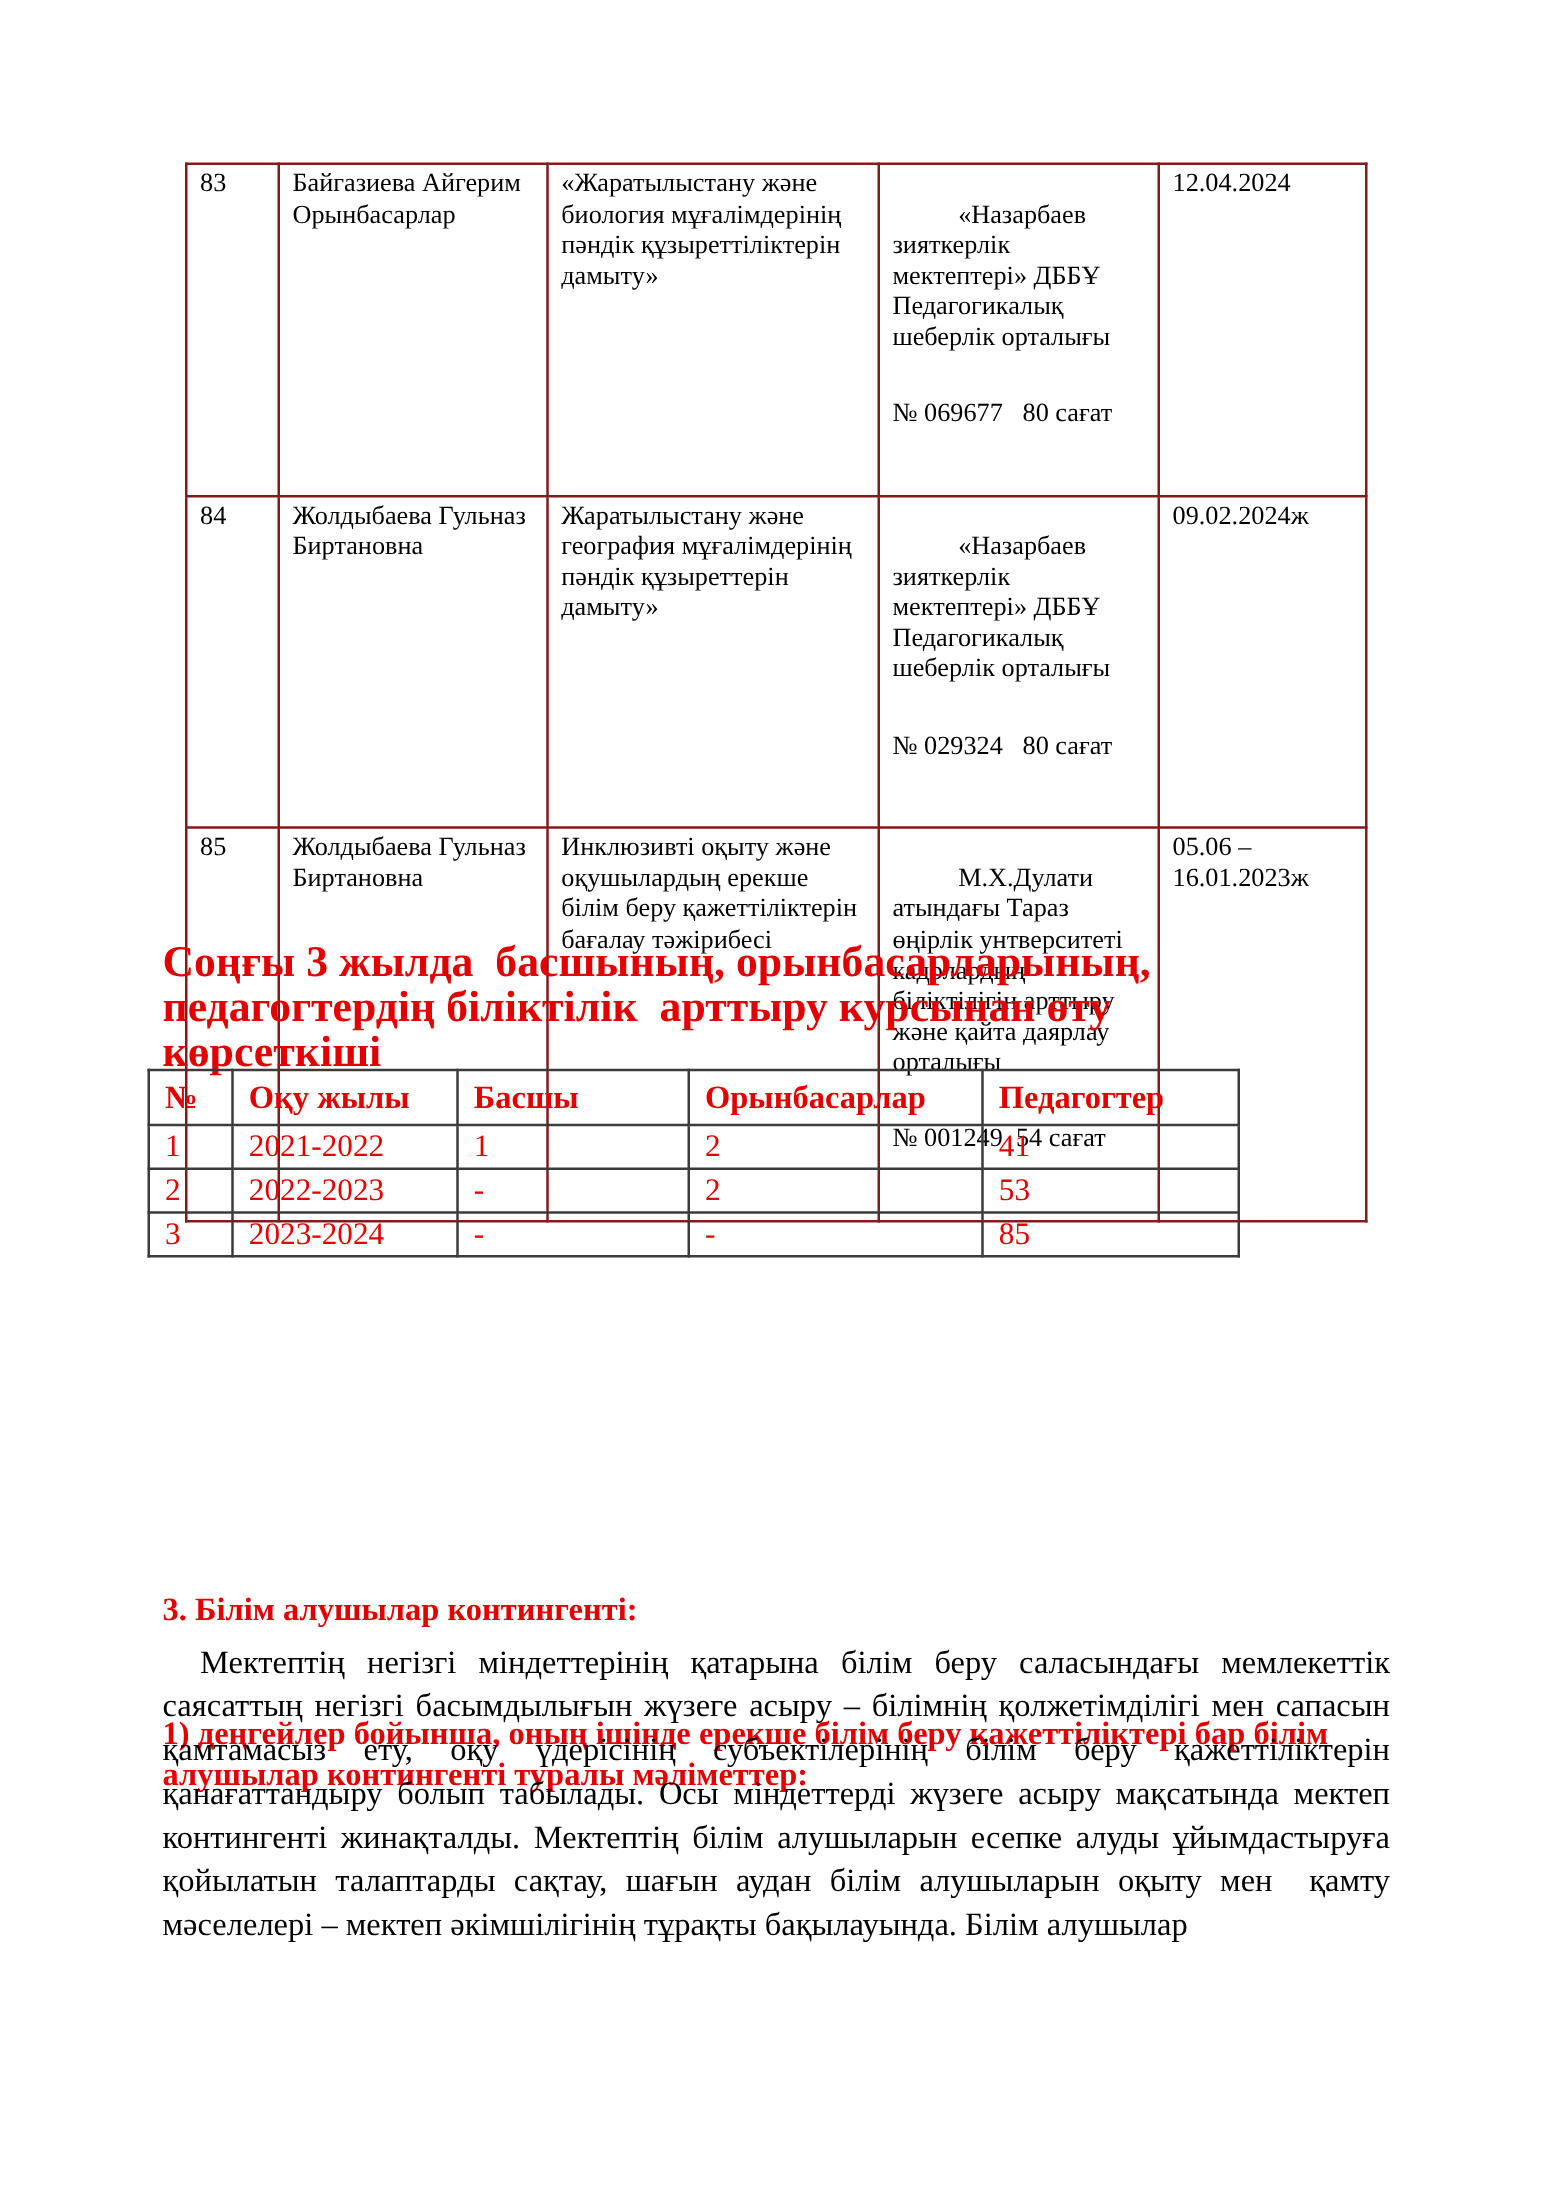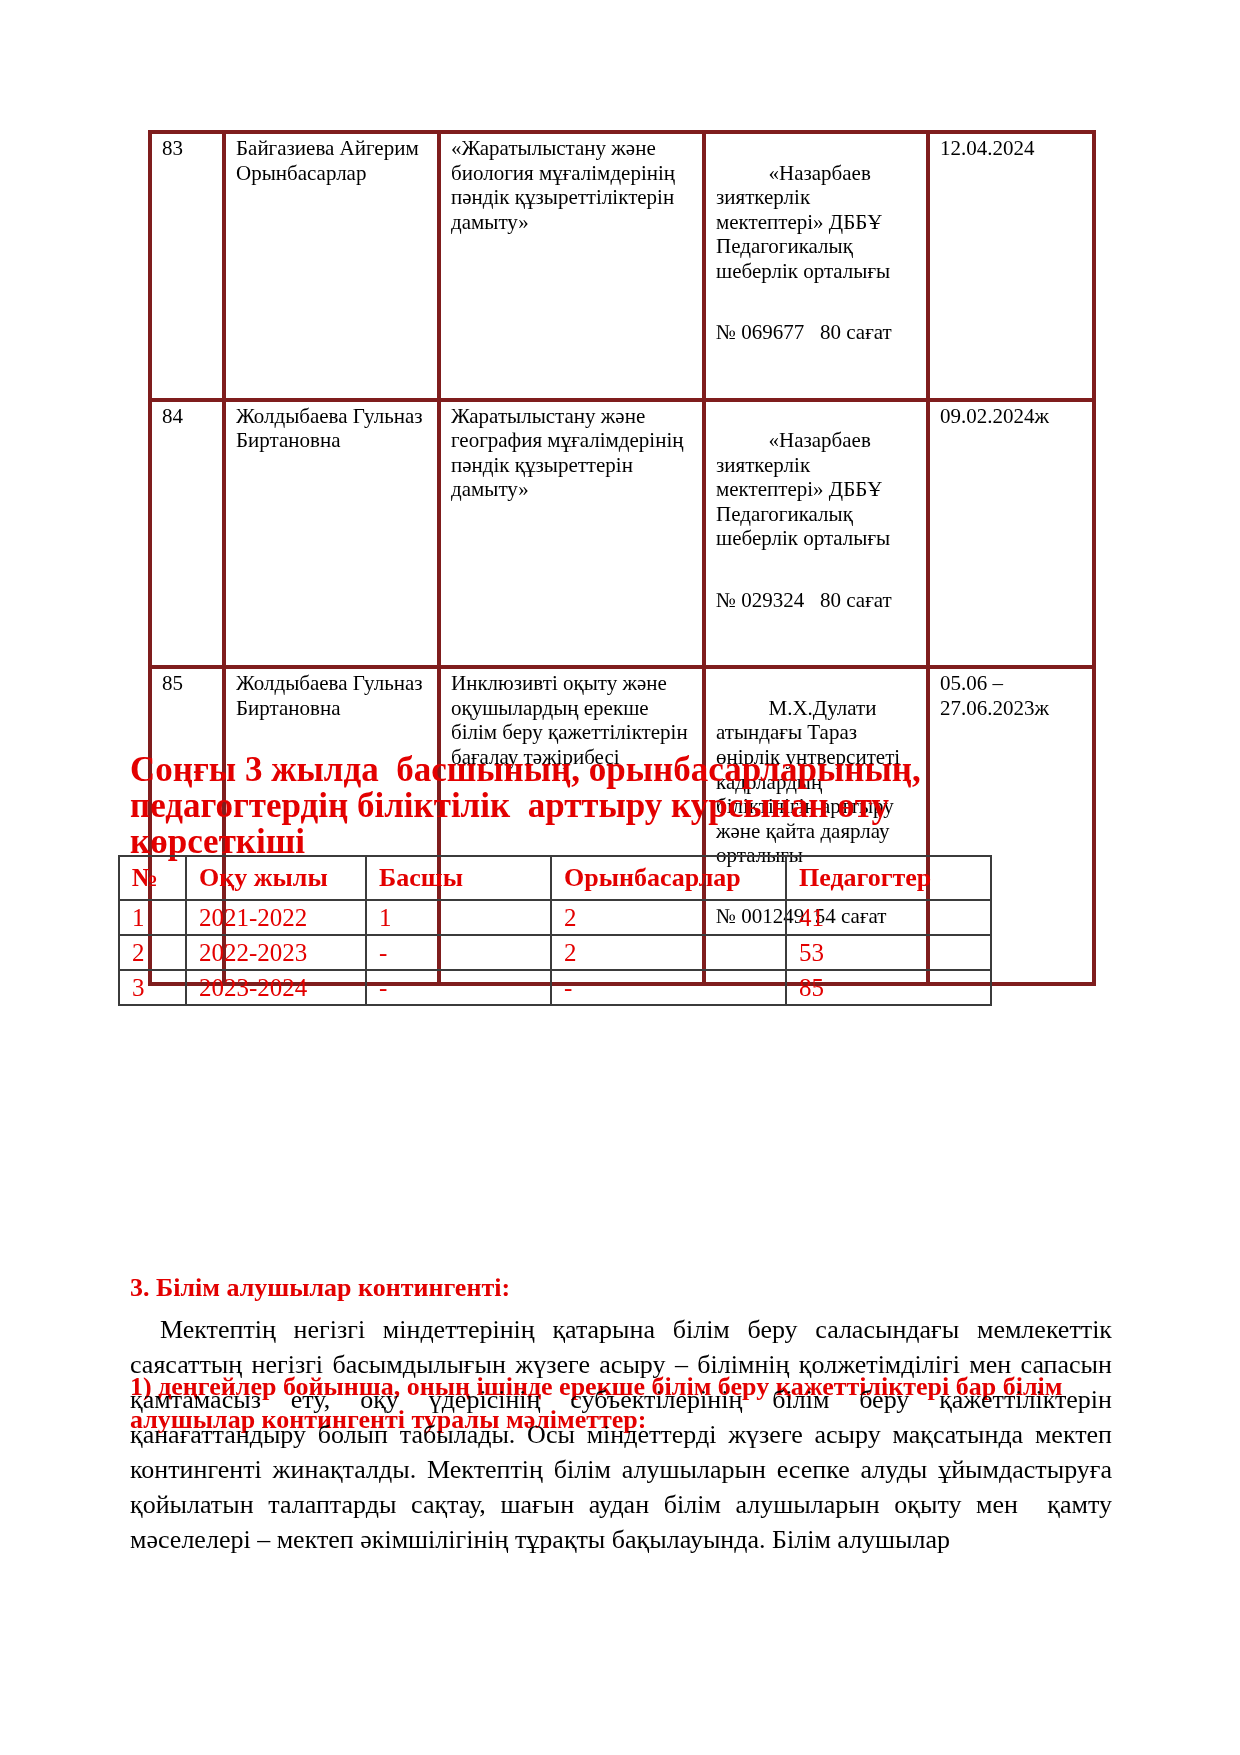--- a/index.html
+++ b/index.html
@@ -21,21 +21,21 @@
   .courses-table {
     position: absolute;
     left: 148px;
     top: 130px;
     width: 944px;
     table-layout: fixed;
     font-size: 21px;
     line-height: 1.17;
   }
   .courses-table td {
-    border: 4px solid #7f1d1d;
+    border: 2px solid #7f1d1d;
     vertical-align: top;
     padding: 2px 8px 4px 10px;
     white-space: pre-wrap;
     overflow: hidden;
   }
   .courses-table .col-num  { width: 74px;  }
   .courses-table .col-name { width: 215px; }
   .courses-table .col-course { width: 265px; }
   .courses-table .col-org  { width: 224px; }
   .courses-table .col-date { width: 166px; }
@@ -146,21 +146,21 @@
         <td>09.02.2024ж</td>
       </tr>
       <tr class="r85">
         <td>85</td>
         <td>Жолдыбаева Гульназ Биртановна</td>
         <td>Инклюзивті оқыту және оқушылардың ерекше білім беру қажеттіліктерін бағалау тәжірибесі</td>
         <td>
           <span>М.Х.Дулати атындағы Тараз өңірлік унтверситеті кадрлардың біліктілігін арттыру және қайта даярлау орталығы</span>
           <span class="cert-line">№ 001249  54 сағат</span>
         </td>
-        <td>05.06 – 27.06.2023ж</td>
+        <td>05.06 – 16.01.2023ж</td>
       </tr>
     </tbody>
   </table>
 
   <div class="summary-heading red">Соңғы 3 жылда  басшының, орынбасарларының, педагогтердің біліктілік  арттыру курсынан өту көрсеткіші</div>
 
   <table class="summary-table">
     <colgroup>
       <col class="c-num">
         <col class="c-year">

